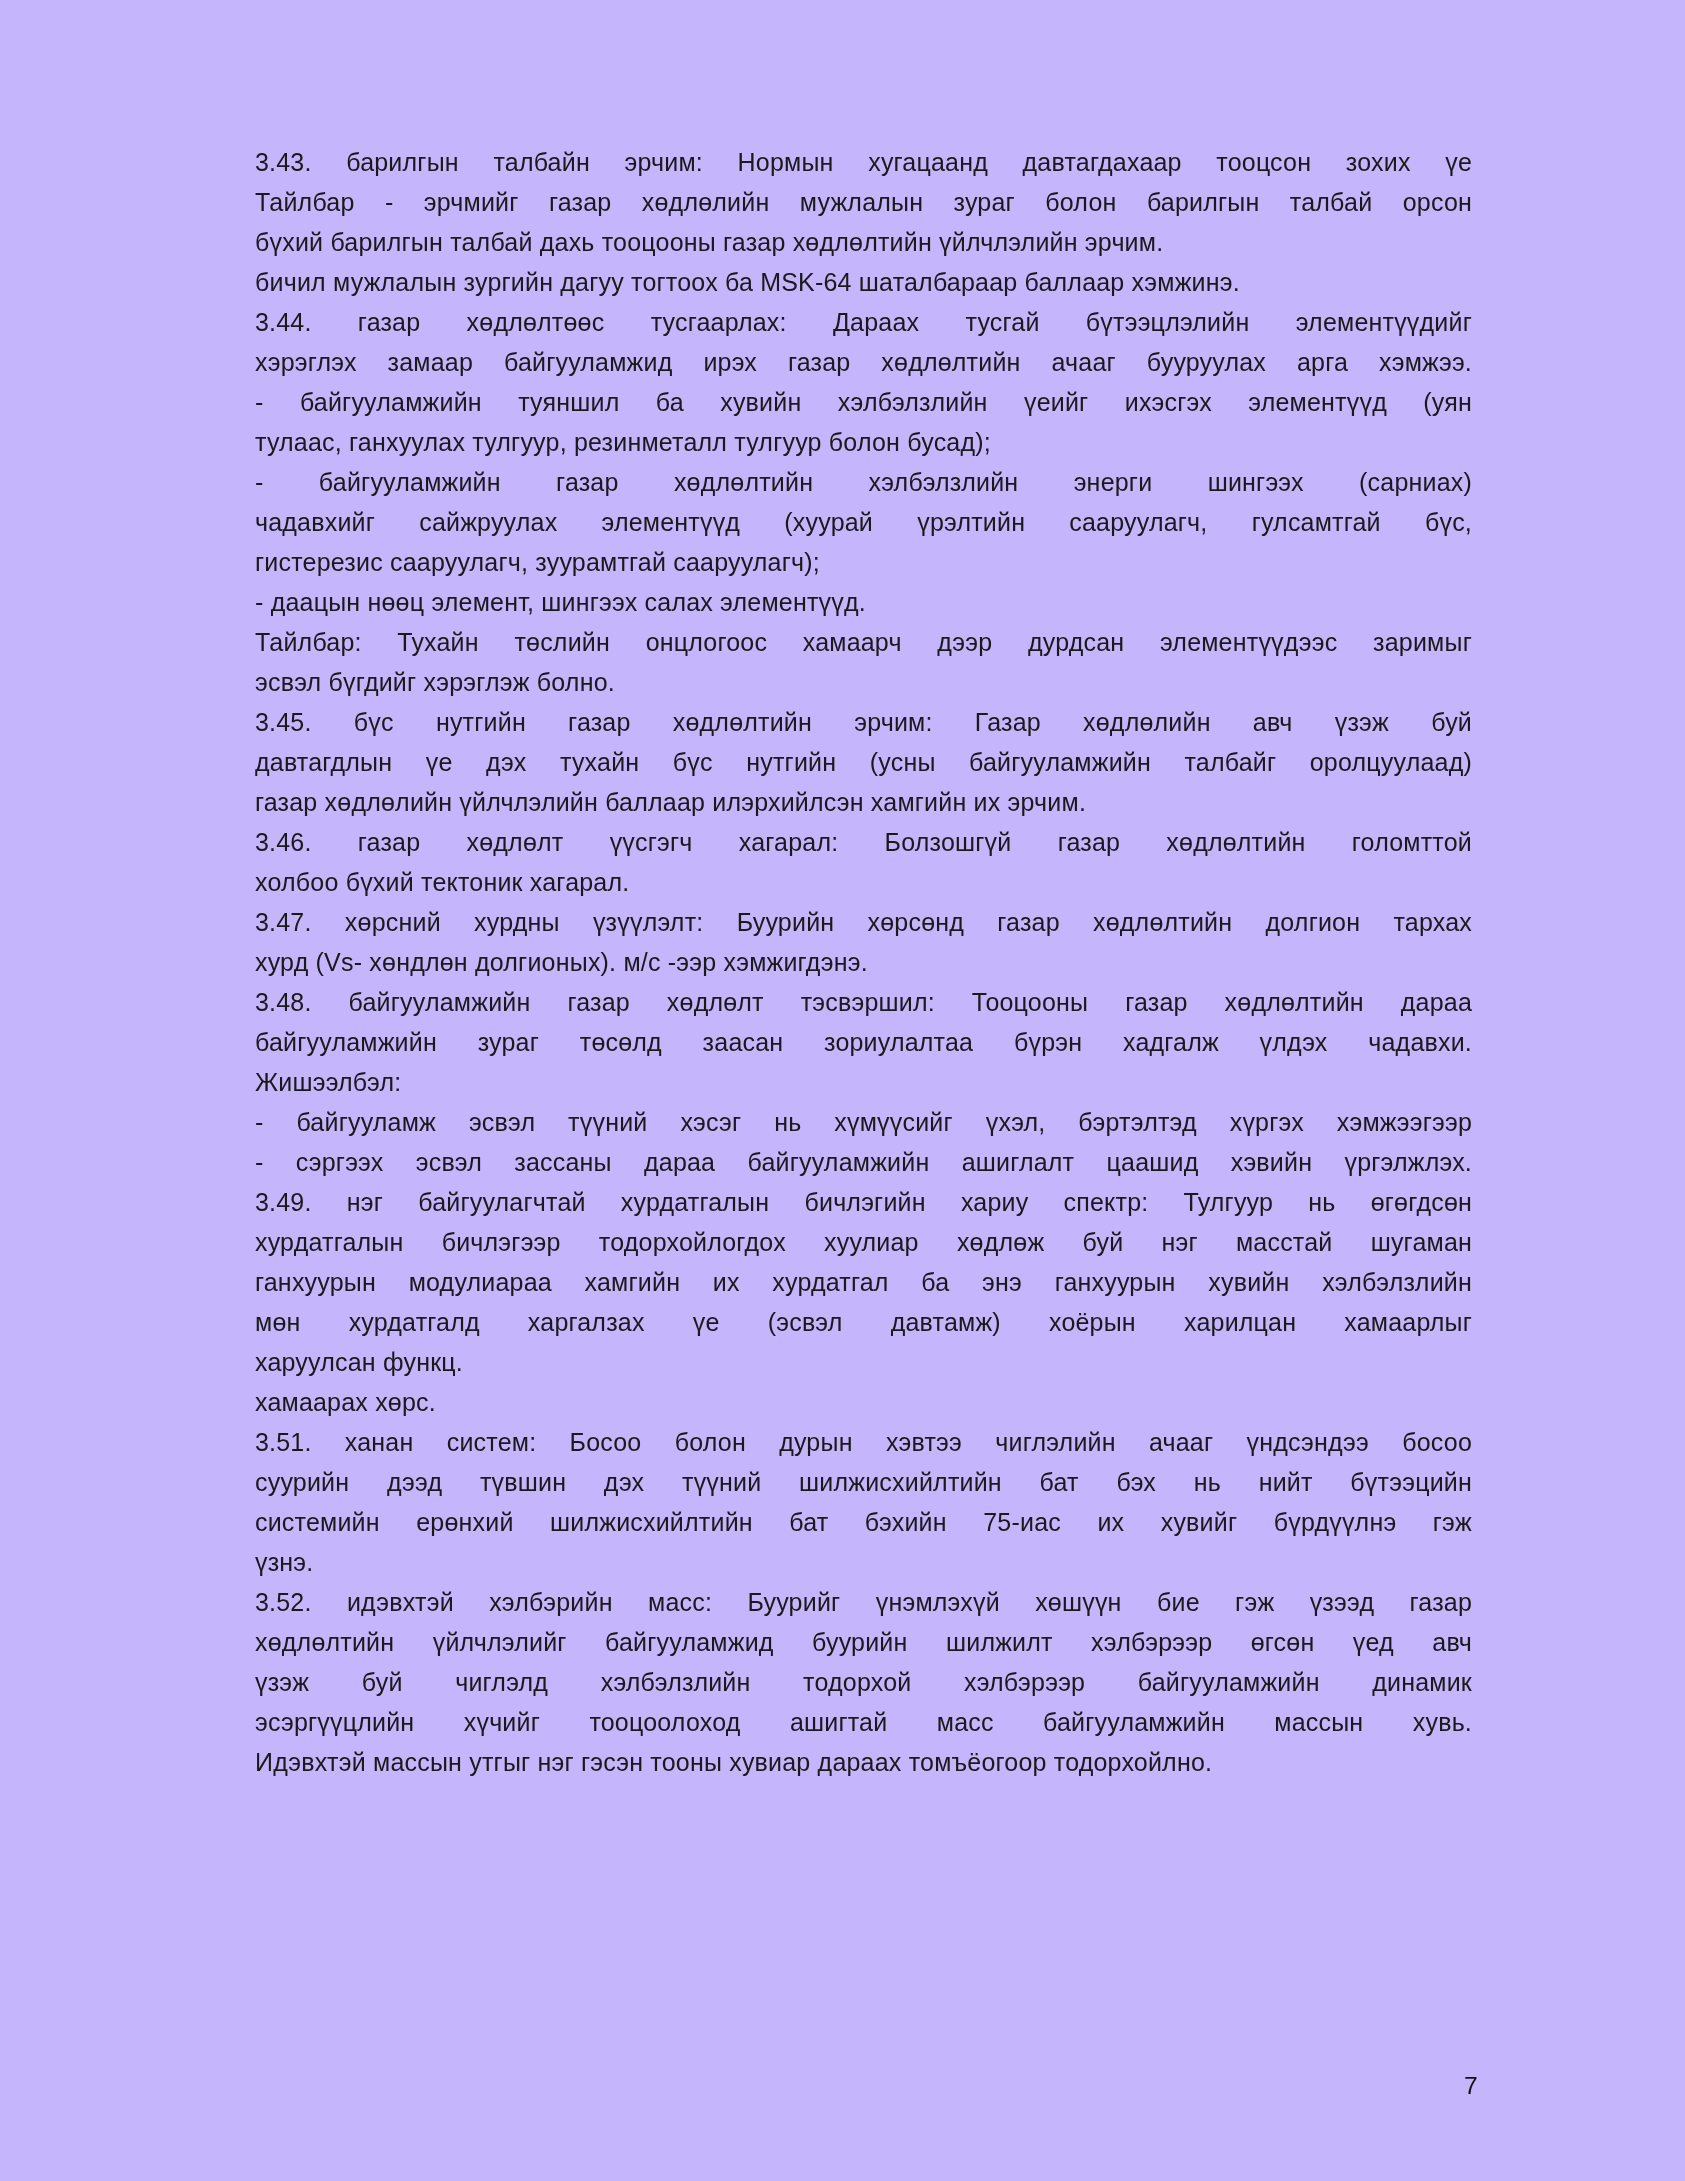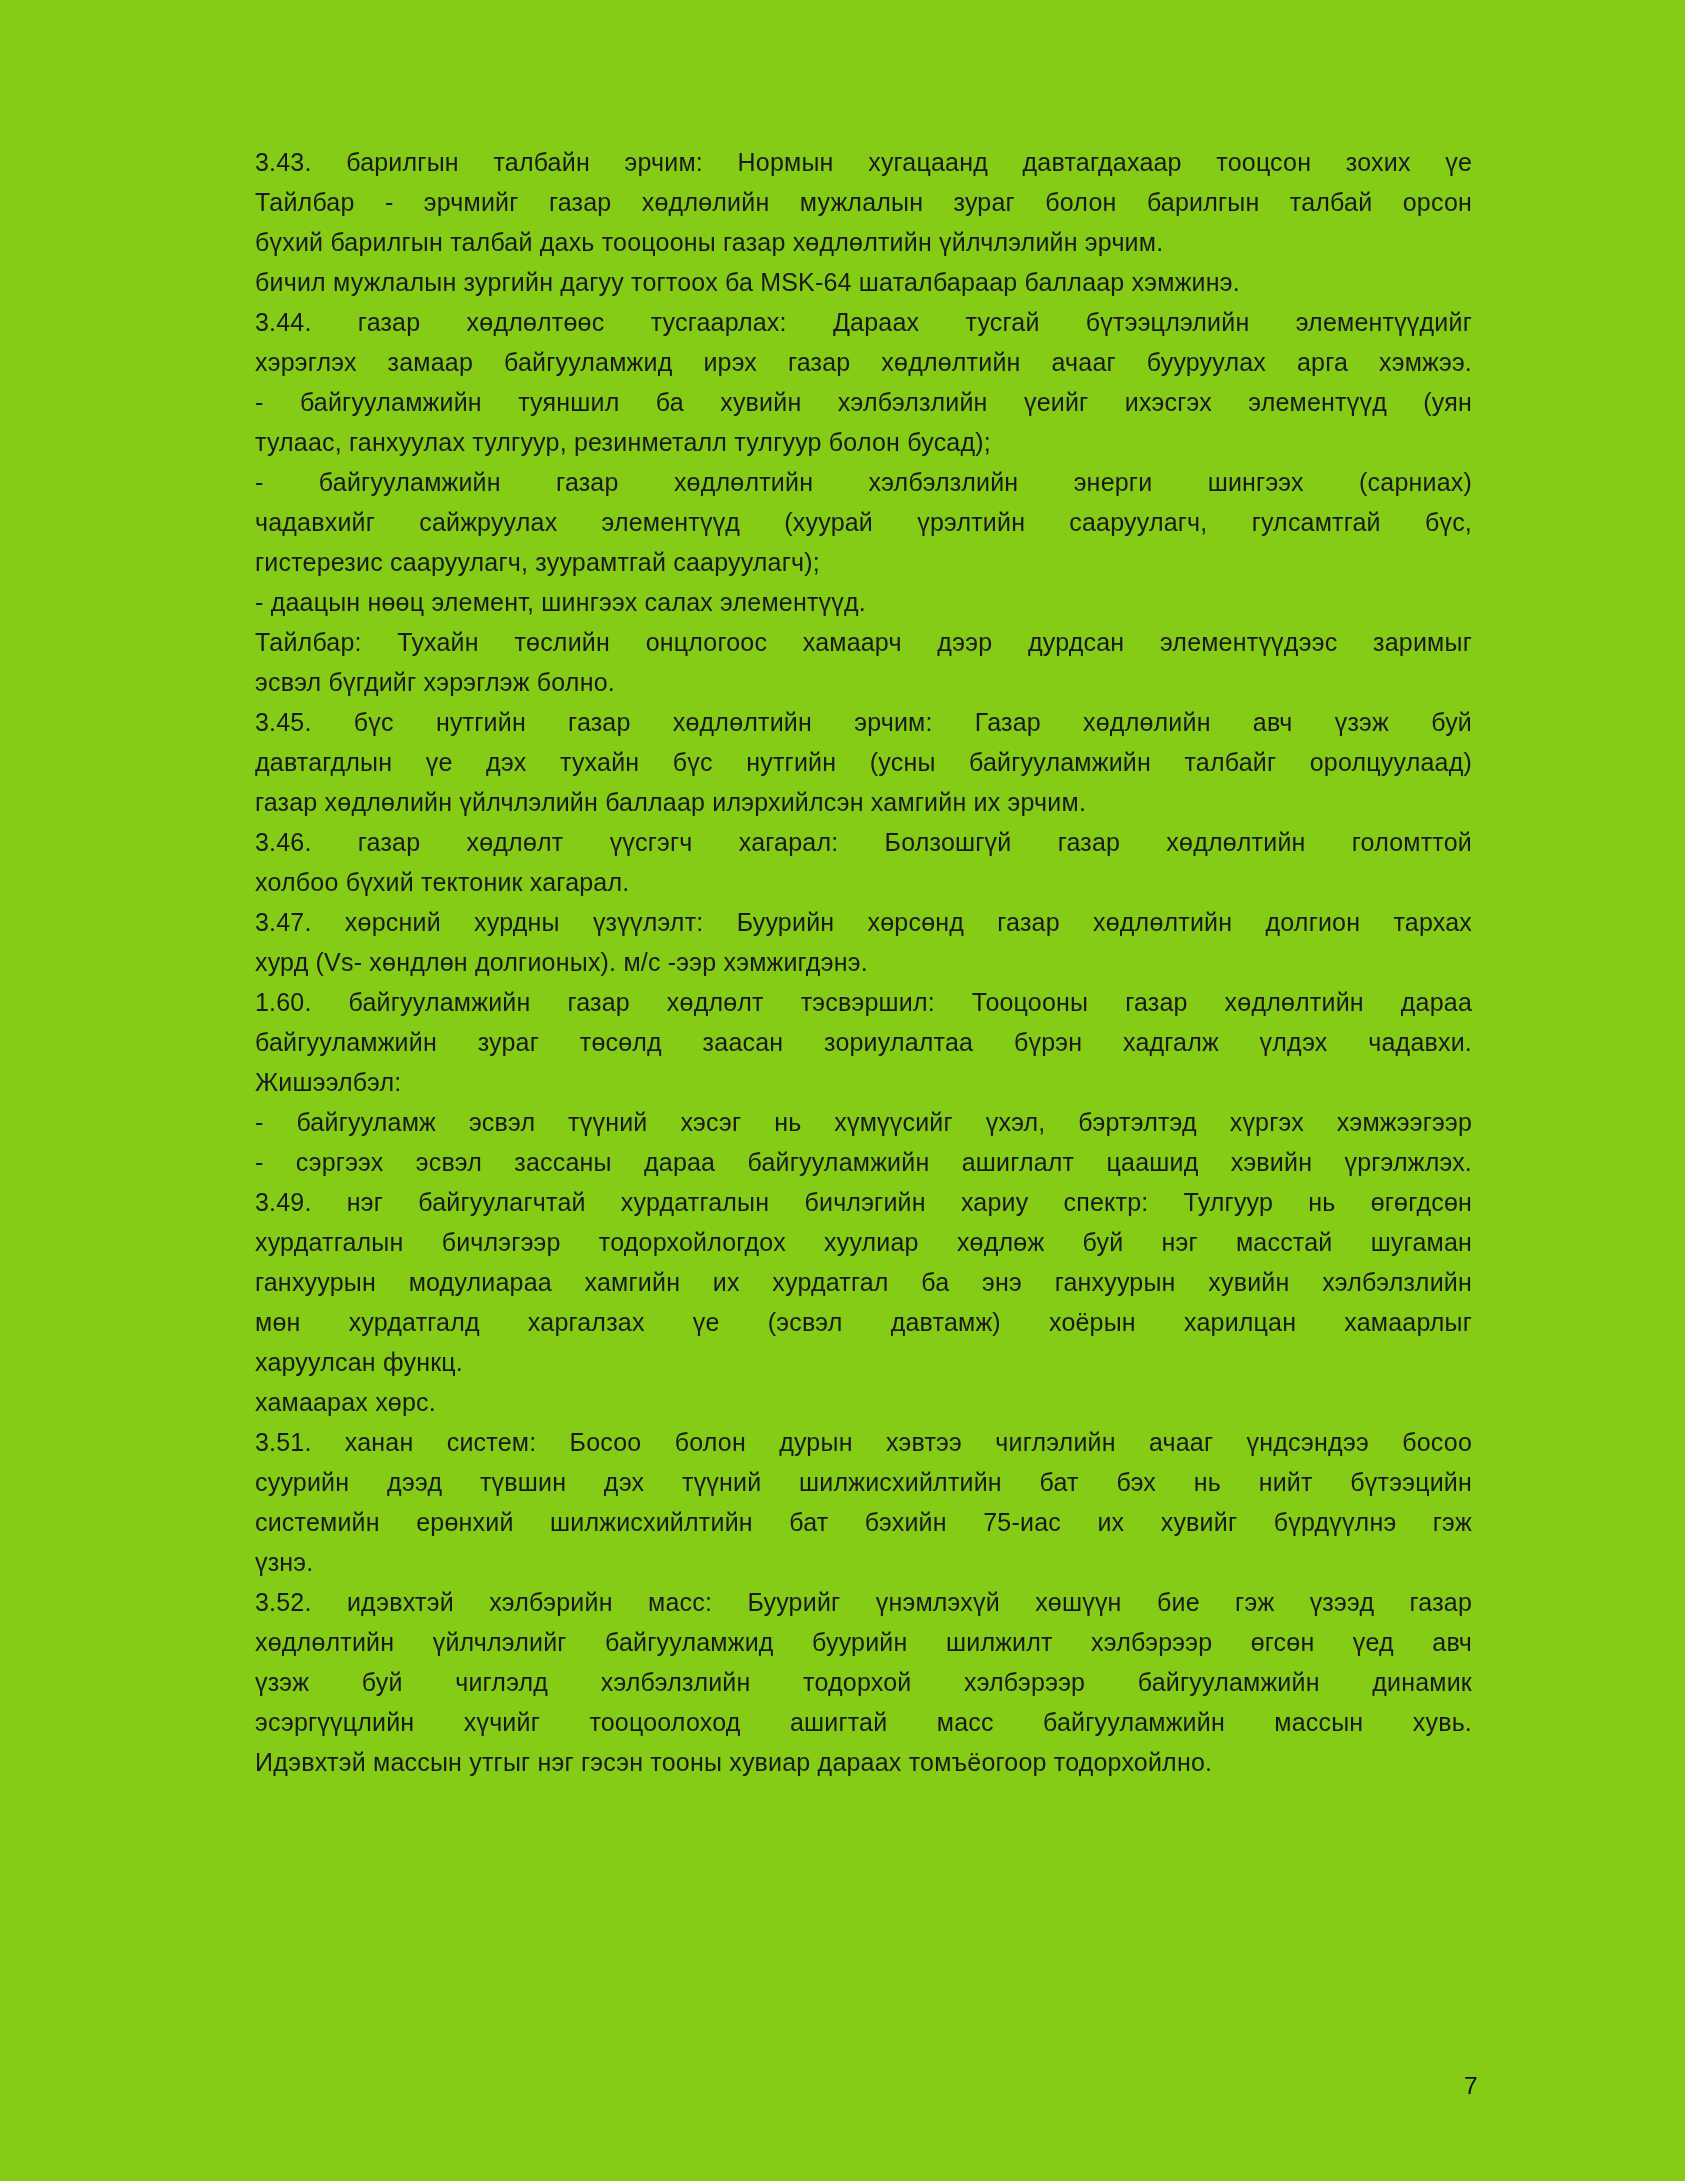--- a/index.html
+++ b/index.html
@@ -1,19 +1,19 @@
 <!DOCTYPE html>
 <html style="font-size:14px"><head>
 <meta charset="utf-8">
 <style>
   html, body { margin: 0; padding: 0; background: #ffffff; }
   body { width: 1685px; height: 2181px; position: relative; overflow: hidden; }
   .page {
     position: absolute; left: 0; top: 0; width: 1685px; height: 2181px;
-    background: #84cc16;
+    background: #c4b5fd;
   }
   .text-block {
     position: absolute; left: 255px; top: 142px; width: 1217px;
     font-family: "Liberation Sans", sans-serif;
     font-size: 25px;
     line-height: 40px;
     color: #1a1a1a;
     letter-spacing: 0.2px;
   }
   .ln {
@@ -45,21 +45,21 @@
       <span class="ln end">-  даацын нөөц элемент, шингээх салах элементүүд.</span>
       <span class="ln">Тайлбар: Тухайн төслийн онцлогоос хамаарч дээр дурдсан элементүүдээс заримыг</span>
       <span class="ln end">эсвэл бүгдийг хэрэглэж болно.</span>
       <span class="ln">3.45. бүс нутгийн газар хөдлөлтийн эрчим: Газар хөдлөлийн авч үзэж буй</span>
       <span class="ln">давтагдлын үе дэх тухайн бүс нутгийн (усны байгууламжийн талбайг оролцуулаад)</span>
       <span class="ln end">газар хөдлөлийн үйлчлэлийн баллаар илэрхийлсэн хамгийн их эрчим.</span>
       <span class="ln">3.46. газар хөдлөлт үүсгэгч хагарал: Болзошгүй газар хөдлөлтийн голомттой</span>
       <span class="ln end">холбоо бүхий тектоник хагарал.</span>
       <span class="ln">3.47.   хөрсний хурдны үзүүлэлт: Буурийн хөрсөнд газар хөдлөлтийн долгион тархах</span>
       <span class="ln end">хурд (Vs- хөндлөн долгионых).  м/с -ээр хэмжигдэнэ.</span>
-      <span class="ln">1.60.   байгууламжийн газар хөдлөлт тэсвэршил: Тооцооны газар хөдлөлтийн дараа</span>
+      <span class="ln">3.48.   байгууламжийн газар хөдлөлт тэсвэршил: Тооцооны газар хөдлөлтийн дараа</span>
       <span class="ln">байгууламжийн зураг төсөлд заасан зориулалтаа бүрэн хадгалж үлдэх чадавхи.</span>
       <span class="ln end">Жишээлбэл:</span>
       <span class="ln">-  байгууламж эсвэл түүний хэсэг нь хүмүүсийг үхэл, бэртэлтэд хүргэх хэмжээгээр</span>
       <span class="ln">-  сэргээх эсвэл зассаны дараа байгууламжийн ашиглалт цаашид хэвийн үргэлжлэх.</span>
       <span class="ln">3.49.   нэг байгуулагчтай хурдатгалын бичлэгийн хариу спектр: Тулгуур нь өгөгдсөн</span>
       <span class="ln">хурдатгалын бичлэгээр тодорхойлогдох хуулиар хөдлөж буй нэг масстай шугаман</span>
       <span class="ln">ганхуурын модулиараа хамгийн их хурдатгал ба энэ ганхуурын хувийн хэлбэлзлийн</span>
       <span class="ln">мөн хурдатгалд харгалзах үе (эсвэл давтамж) хоёрын харилцан хамаарлыг</span>
       <span class="ln end">харуулсан функц.</span>
       <span class="ln end">хамаарах хөрс.</span>

